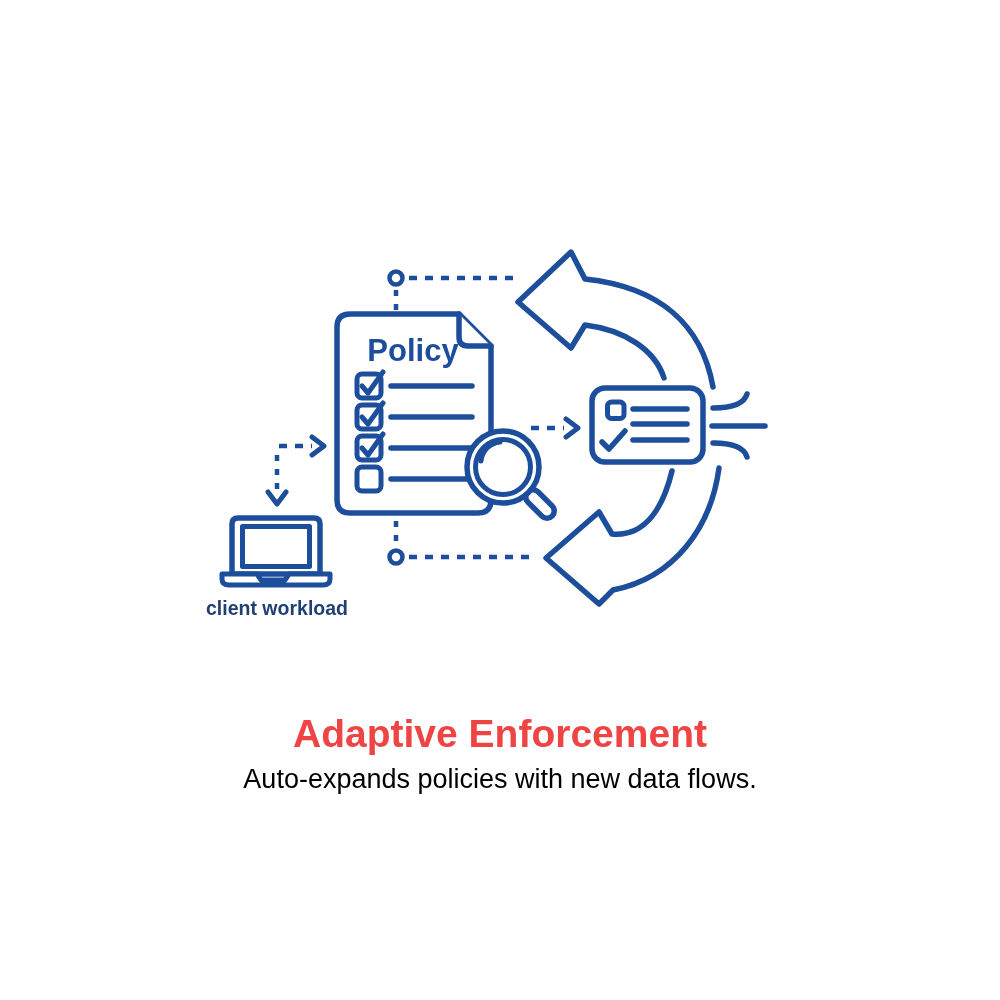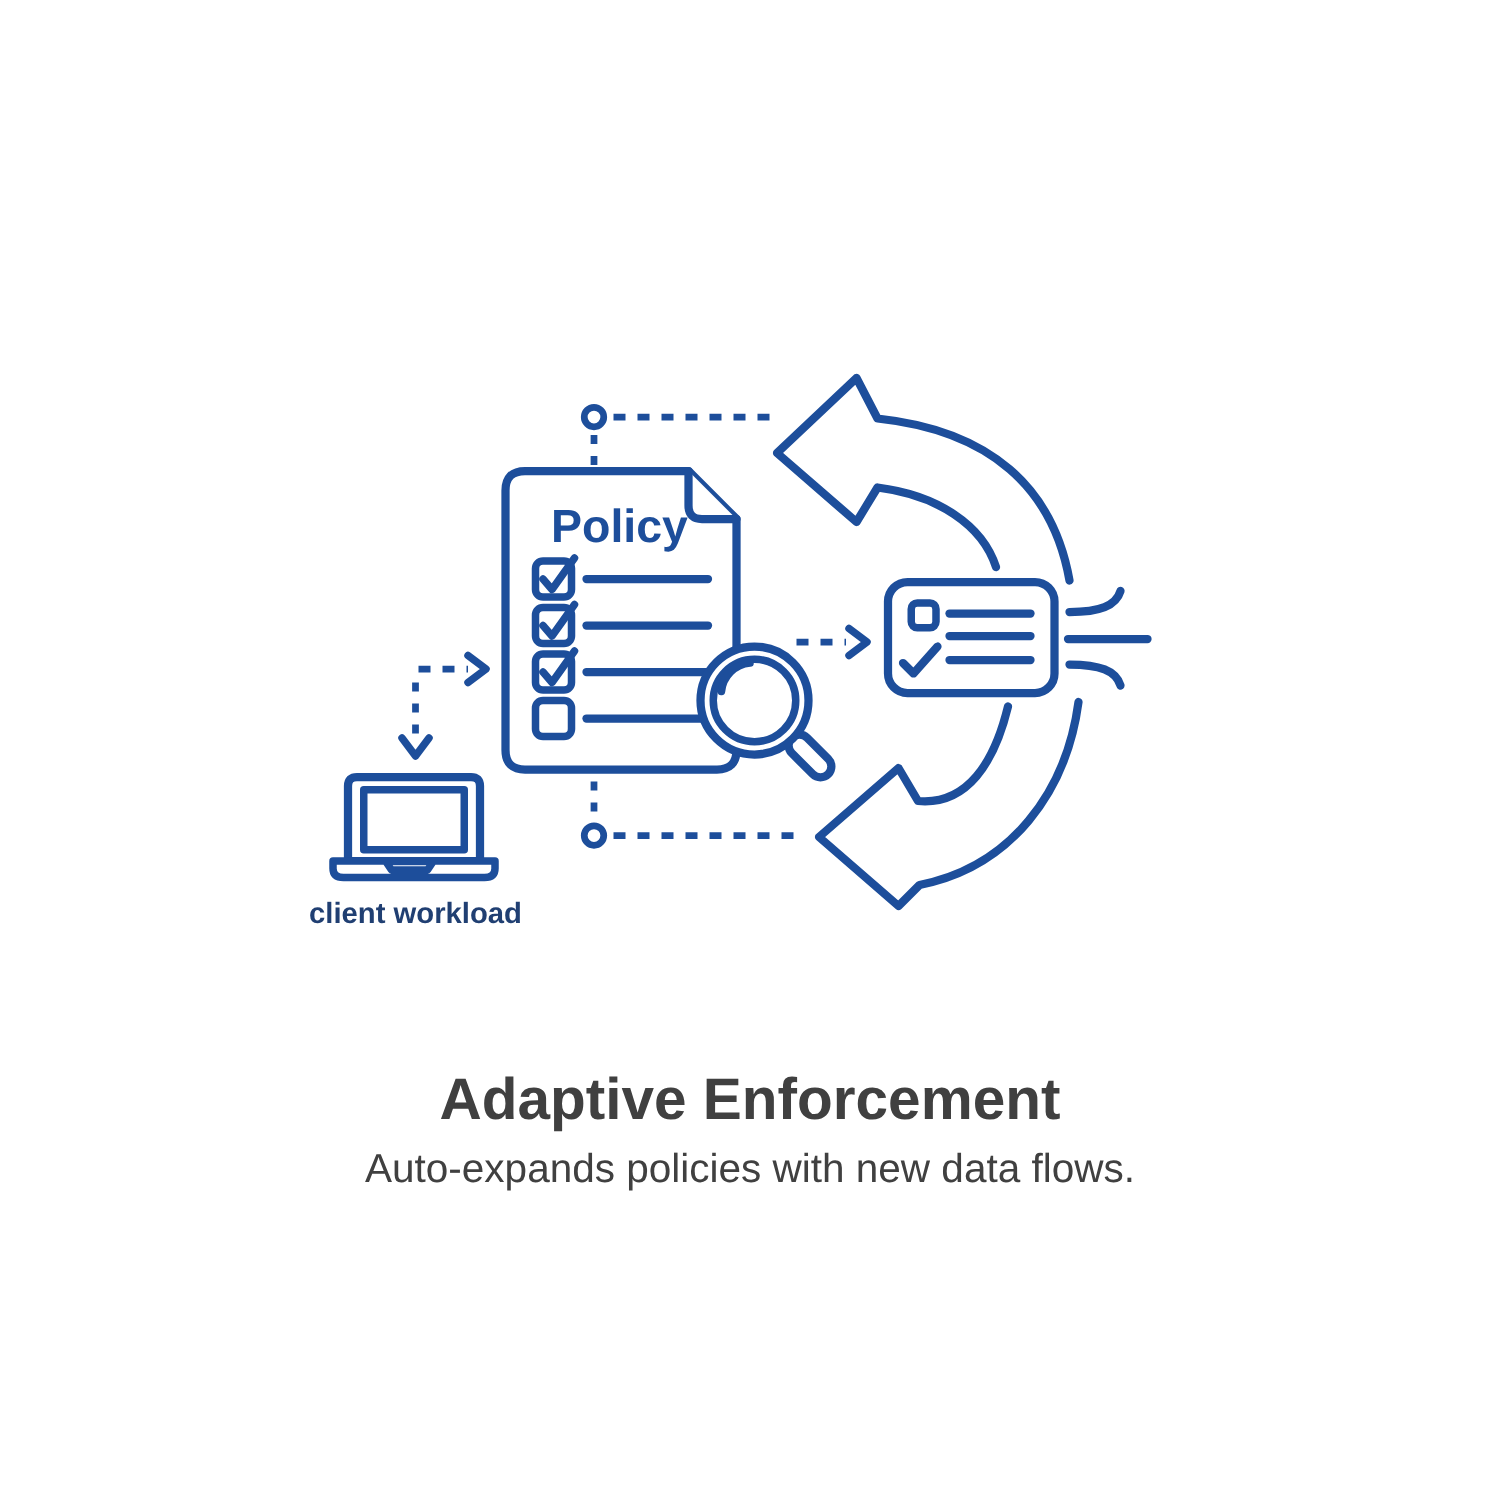--- a/index.html
+++ b/index.html
@@ -14,25 +14,25 @@
   .white{fill:#ffffff;}
   .dash{stroke:#1d4e9b;fill:none;stroke-width:4.5;stroke-dasharray:8 8;stroke-linecap:butt;}
   .dashv{stroke:#1d4e9b;fill:none;stroke-width:4.5;stroke-dasharray:6 8;stroke-linecap:butt;}
   .node{stroke:#1d4e9b;fill:#ffffff;stroke-width:4.5;}
   .svgtxt{fill:#1d4e9b;font-weight:bold;font-family:"Liberation Sans", sans-serif;}
   .labeltxt{fill:#203f72;font-weight:bold;font-family:"Liberation Sans", sans-serif;}
   .caption{
     position:absolute;left:0;top:712px;width:1000px;text-align:center;
   }
   .caption h1{
-    margin:0;color:#404040;font-size:39px;font-weight:bold;letter-spacing:0px;
+    margin:0;color:#ef4444;font-size:39px;font-weight:bold;letter-spacing:0px;
     font-family:"Liberation Sans", sans-serif;
   }
   .caption p{
-    margin:8px 0 0 0;color:#404040;font-size:27px;font-weight:normal;
+    margin:8px 0 0 0;color:#000000;font-size:27px;font-weight:normal;
     font-family:"Liberation Sans", sans-serif;
   }
 </style>
 </head>
 <body>
 
 <div class="stage">
 <svg width="1000" height="1000" viewBox="0 0 1000 1000" xmlns="http://www.w3.org/2000/svg">
 
   <g>

